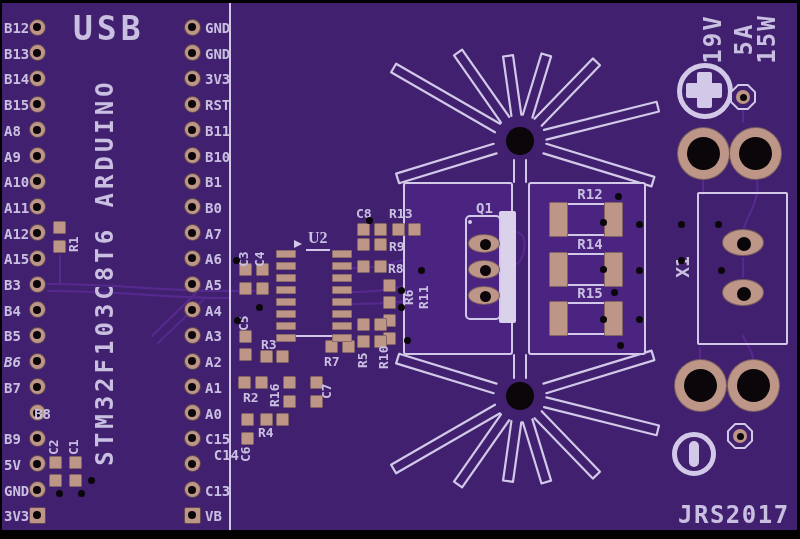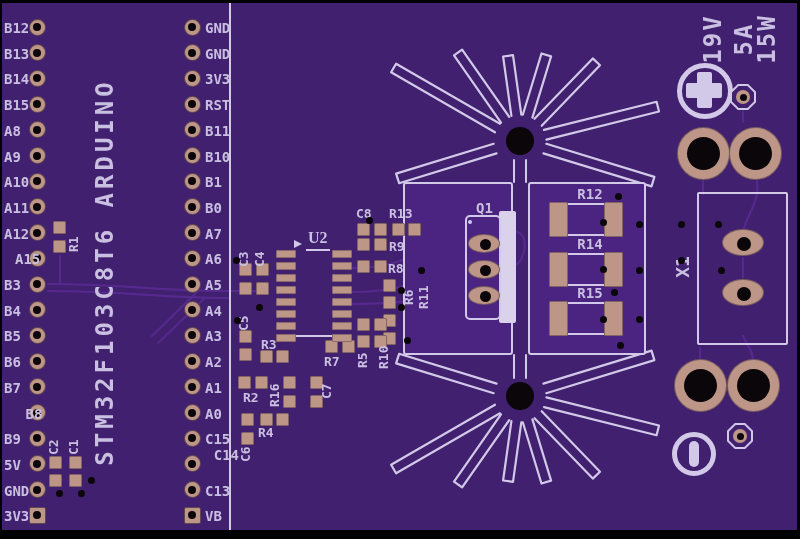--- a/index.html
+++ b/index.html
@@ -83,20 +83,21 @@
         <path d="M526,160 L526,182" fill="none" stroke="#d2c9e8" stroke-width="2" stroke-linecap="round" stroke-linejoin="round"></path>
         <path d="M514,355 L514,378" fill="none" stroke="#d2c9e8" stroke-width="2" stroke-linecap="round" stroke-linejoin="round"></path>
         <path d="M526,355 L526,378" fill="none" stroke="#d2c9e8" stroke-width="2" stroke-linecap="round" stroke-linejoin="round"></path>
         <path d="M486,345 L504,345" fill="none" stroke="#d2c9e8" stroke-width="2.5" stroke-linecap="round" stroke-linejoin="round"></path>
         <polygon points="504,340 513,345 504,350" fill="#d2c9e8"></polygon>
         <polygon points="294,240 302,244 294,248" fill="#d2c9e8"></polygon>
       </svg>
 
     <div class="silkline" style="left:229px;top:3px;width:2px;height:527px;"></div>
 
+    <div class="txt" style="left:73px;top:12px;font-size:33px;letter-spacing:4px;">USB</div>
 
     <div class="txt" style="left:-95px;top:260px;width:400px;height:24px;font-size:24px;letter-spacing:4px;
                 text-align:center;transform:rotate(-90deg);transform-origin:center;">STM32F103C8T6 ARDUINO</div>
 
     <div class="rect-outline" style="left:403px;top:182px;width:110px;height:173px;background:var(--zone);"></div>
     <div class="rect-outline" style="left:528px;top:182px;width:118px;height:173px;background:var(--zone);"></div>
 
     <div class="txt ref" style="left:476px;top:201px;font-size:14px;">Q1</div>
     <div style="position:absolute;left:499px;top:211px;width:17px;height:112px;background:#d9d2ea;border-radius:2px;"></div>
     <div class="rect-outline" style="left:465px;top:215px;width:36px;height:105px;border-radius:5px;"></div>
@@ -162,20 +163,21 @@
       <div class="hole" style="left:10.5px;top:4px;width:11px;height:11px;"></div>
       </div>
 
     <div class="txt ref" style="left:570px;top:187px;width:40px;text-align:center;font-size:14px;">R12</div>
     <div class="txt ref" style="left:570px;top:237px;width:40px;text-align:center;font-size:14px;">R14</div>
     <div class="txt ref" style="left:570px;top:286px;width:40px;text-align:center;font-size:14px;">R15</div>
 
     <div class="mhole" style="left:506px;top:127px;"></div>
     <div class="mhole" style="left:506px;top:382px;"></div>
 
+    <div class="txt" style="left:678px;top:503px;font-size:24px;letter-spacing:1.5px;">JRS2017</div>
 
     <div class="edge" style="left:0;top:0;width:800px;height:3px;"></div>
     <div class="edge" style="left:0;top:0;width:2px;height:539px;"></div>
     <div class="edge" style="left:797px;top:0;width:3px;height:539px;"></div>
     <div class="edge" style="left:0;top:530px;width:800px;height:9px;"></div>
   <div class="thpad" style="left: 28.5px; top: 18.5px; width: 17px; height: 17px;">
         <div class="hole" style="left: 3.5px; top: 3.5px; width: 8px; height: 8px;"></div>
       </div>
       <div class="txt pinlabel" style="left: 4px; top: 21px; width: 34px; text-align: left;">B12</div>
       <div class="thpad" style="left: 28.5px; top: 44.2px; width: 17px; height: 17px;">
@@ -206,45 +208,45 @@
         <div class="hole" style="left: 3.5px; top: 3.5px; width: 8px; height: 8px;"></div>
       </div>
       <div class="txt pinlabel" style="left: 4px; top: 200.9px; width: 34px; text-align: left;">A11</div>
       <div class="thpad" style="left: 28.5px; top: 224.1px; width: 17px; height: 17px;">
         <div class="hole" style="left: 3.5px; top: 3.5px; width: 8px; height: 8px;"></div>
       </div>
       <div class="txt pinlabel" style="left: 4px; top: 226.6px; width: 34px; text-align: left;">A12</div>
       <div class="thpad" style="left: 28.5px; top: 249.8px; width: 17px; height: 17px;">
         <div class="hole" style="left: 3.5px; top: 3.5px; width: 8px; height: 8px;"></div>
       </div>
-      <div class="txt pinlabel" style="left: 4px; top: 252.3px; width: 34px; text-align: left; margin-left: 11px;">A15</div>
+      <div class="txt pinlabel" style="left: 4px; top: 252.3px; width: 34px; text-align: left;">A15</div>
       <div class="thpad" style="left: 28.5px; top: 275.5px; width: 17px; height: 17px;">
         <div class="hole" style="left: 3.5px; top: 3.5px; width: 8px; height: 8px;"></div>
       </div>
       <div class="txt pinlabel" style="left: 4px; top: 278px; width: 34px; text-align: left;">B3</div>
       <div class="thpad" style="left: 28.5px; top: 301.2px; width: 17px; height: 17px;">
         <div class="hole" style="left: 3.5px; top: 3.5px; width: 8px; height: 8px;"></div>
       </div>
       <div class="txt pinlabel" style="left: 4px; top: 303.7px; width: 34px; text-align: left;">B4</div>
       <div class="thpad" style="left: 28.5px; top: 326.9px; width: 17px; height: 17px;">
         <div class="hole" style="left: 3.5px; top: 3.5px; width: 8px; height: 8px;"></div>
       </div>
       <div class="txt pinlabel" style="left: 4px; top: 329.4px; width: 34px; text-align: left;">B5</div>
       <div class="thpad" style="left: 28.5px; top: 352.6px; width: 17px; height: 17px;">
         <div class="hole" style="left: 3.5px; top: 3.5px; width: 8px; height: 8px;"></div>
       </div>
-      <div class="txt pinlabel" style="left: 4px; top: 355.1px; width: 34px; text-align: left;">B6</div>
+      <div class="txt pinlabel" style="left: 4px; top: 355.1px; width: 34px; text-align: left; font-style: italic;">B6</div>
       <div class="thpad" style="left: 28.5px; top: 378.3px; width: 17px; height: 17px;">
         <div class="hole" style="left: 3.5px; top: 3.5px; width: 8px; height: 8px;"></div>
       </div>
       <div class="txt pinlabel" style="left: 4px; top: 380.8px; width: 34px; text-align: left;">B7</div>
       <div class="thpad" style="left: 28.5px; top: 404px; width: 17px; height: 17px;">
         <div class="hole" style="left: 3.5px; top: 3.5px; width: 8px; height: 8px;"></div>
       </div>
-      <div class="txt pinlabel" style="left: 4px; top: 406.5px; width: 34px; text-align: center; padding-left: 13px;">B8</div>
+      <div class="txt pinlabel" style="left: 4px; top: 406.5px; width: 34px; text-align: right; padding-left: 13px;">B8</div>
       <div class="thpad" style="left: 28.5px; top: 429.7px; width: 17px; height: 17px;">
         <div class="hole" style="left: 3.5px; top: 3.5px; width: 8px; height: 8px;"></div>
       </div>
       <div class="txt pinlabel" style="left: 4px; top: 432.2px; width: 34px; text-align: left;">B9</div>
       <div class="thpad" style="left: 28.5px; top: 455.4px; width: 17px; height: 17px;">
         <div class="hole" style="left: 3.5px; top: 3.5px; width: 8px; height: 8px;"></div>
       </div>
       <div class="txt pinlabel" style="left: 4px; top: 457.9px; width: 34px; text-align: left;">5V</div>
       <div class="thpad" style="left: 28.5px; top: 481.1px; width: 17px; height: 17px;">
         <div class="hole" style="left: 3.5px; top: 3.5px; width: 8px; height: 8px;"></div>

